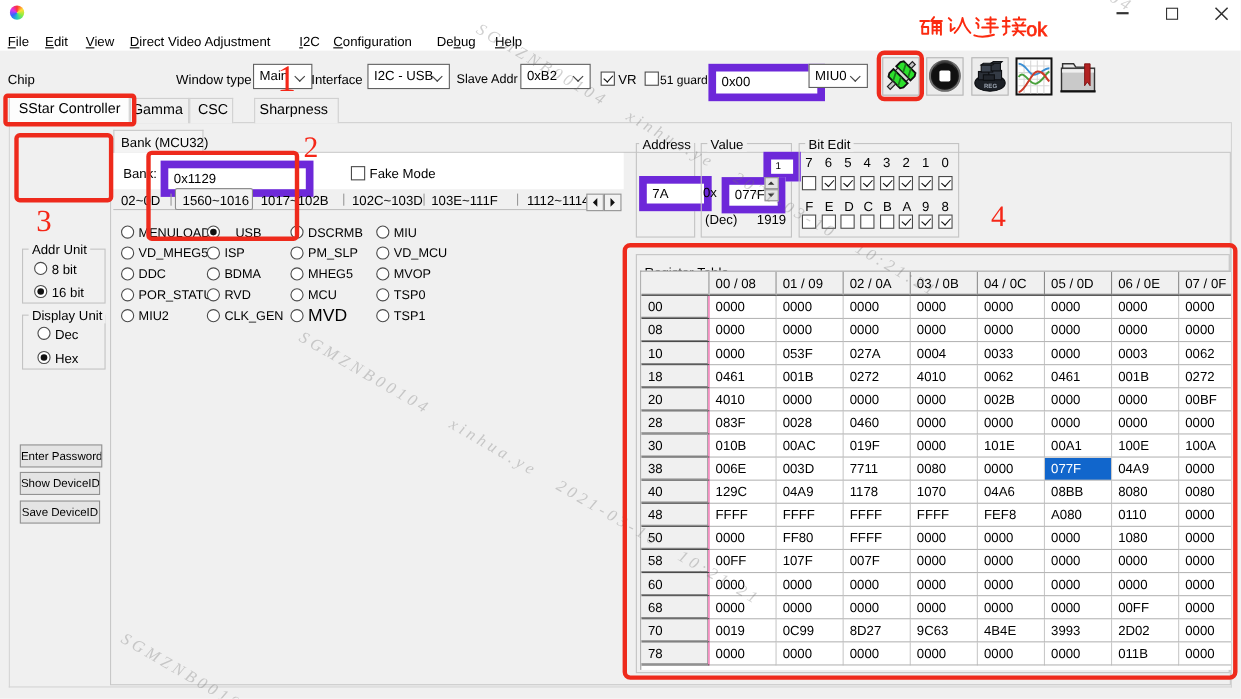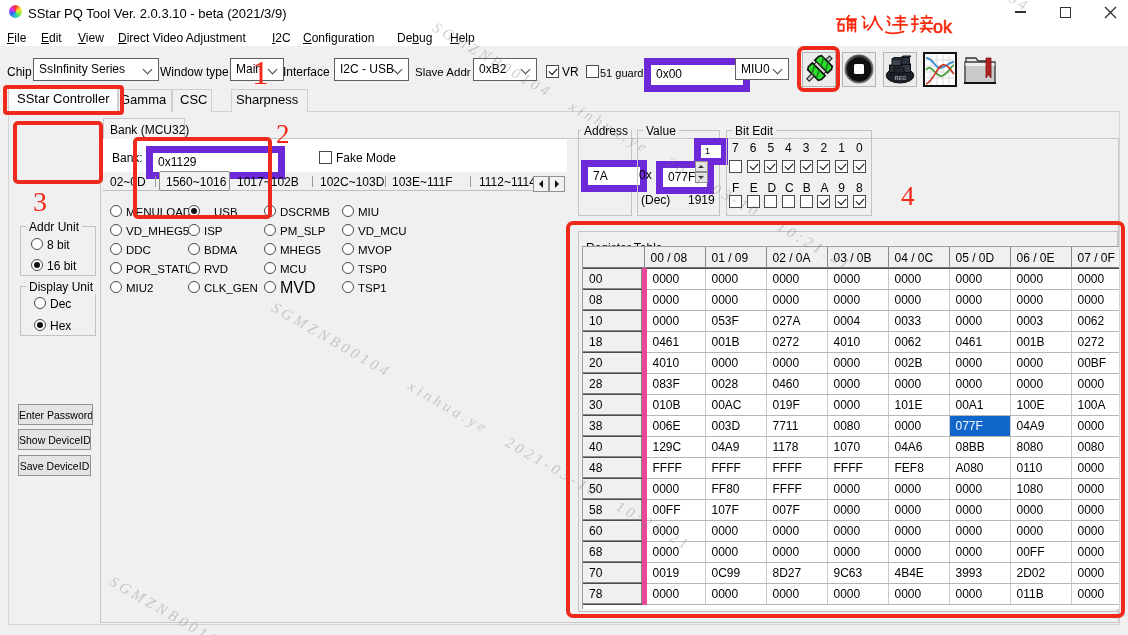--- a/index.html
+++ b/index.html
@@ -15,48 +15,46 @@
 .rd.sel:after{content:"";position:absolute;left:2px;top:2px;width:6px;height:6px;background:#111;border-radius:50%}
 .grp{position:absolute;border:1px solid #c3c3c3}
 .glab{position:absolute;background:#f0f0f0;padding:0 3px;white-space:nowrap}
 .btn{position:absolute;background:#e4e4e4;border:1px solid #929292;box-sizing:border-box;text-align:center;white-space:nowrap;overflow:hidden}
 .redbox{position:absolute;border:4px solid #ee2a1c;border-radius:5px;z-index:60}
 .rednum{position:absolute;color:#f52718;font-family:"Liberation Serif",serif;z-index:60;line-height:1}
 .wm{position:absolute;font-family:"Liberation Serif",serif;font-size:15px;letter-spacing:3.6px;color:rgba(118,118,118,0.34);transform:rotate(30deg);transform-origin:0 0;white-space:nowrap;z-index:50;font-style:italic}
 table.reg{border-collapse:collapse;table-layout:fixed;font-size:12px}
 table.reg td{height:20px;padding:0 0 0 6px;border-bottom:1px solid #b6b6b6;border-right:1px solid #c9c9c9;background:#fff;overflow:hidden;white-space:nowrap}
 table.reg tr.hd td{height:21px;background:#f0f0f0;border-right:1px solid #8a8a8a;border-bottom:1px solid #4a4a4a;box-shadow:inset 0 -1px 0 #777}
-table.reg td.rh{background:#f0f0f0;border-right:5px solid #ec4899;border-bottom:1px solid #4a4a4a;box-shadow:inset -1px -1px 0 #888}
+table.reg td.rh{background:#f0f0f0;border-right:1px solid #ec4899;border-bottom:1px solid #4a4a4a;box-shadow:inset -1px -1px 0 #888}
 table.reg td.sel{background:#1166cc;color:#fff}
 .mi u{text-decoration:underline}
 </style>
 </head>
 <body>
 <div id="win">
 
 <div class="abs" style="left:0;top:0;width:1128px;height:46px;background:#fff"></div>
 <div class="abs" style="left:9px;top:5px;width:13px;height:13px;border-radius:50%;background:conic-gradient(#f33,#fd3,#8e4,#2cb,#36f,#d3e,#f33)"></div>
-<div class="lbl" style="left:28px;top:7px;font-size:13px">SStar PQ Tool Ver. 2.0.3.10 - beta (2021/3/9)</div>
 <div class="abs" style="left:1015px;top:11px;width:11px;height:2px;background:#333"></div>
 <div class="abs" style="left:1060px;top:7px;width:9px;height:9px;border:1.4px solid #333"></div>
 <svg class="abs" style="left:1104px;top:6px" width="13" height="13">
       <path d="M1,1 L12,12 M12,1 L1,12" stroke="#333" stroke-width="1.4"></path>
     </svg>
 
 <div class="lbl mi" style="left:7px;top:31px"><u>F</u>ile</div>
 <div class="lbl mi" style="left:41px;top:31px"><u>E</u>dit</div>
 <div class="lbl mi" style="left:78px;top:31px"><u>V</u>iew</div>
 <div class="lbl mi" style="left:118px;top:31px"><u>D</u>irect Video Adjustment</div>
 <div class="lbl mi" style="left:272px;top:31px"><u>I</u>2C</div>
 <div class="lbl mi" style="left:303px;top:31px"><u>C</u>onfiguration</div>
 <div class="lbl mi" style="left:397px;top:31px">De<u>b</u>ug</div>
 <div class="lbl mi" style="left:450px;top:31px"><u>H</u>elp</div>
 
 <div class="lbl" style="left:7px;top:65px">Chip</div>
-<div class="cmb" style="left:33px;top:58px;width:119px;height:21px">SsInfinity Series</div>
 <div class="lbl" style="left:160px;top:65px">Window type</div>
 <div class="cmb" style="left:230px;top:58px;width:47px;height:21px">Main</div>
 <div class="lbl" style="left:283px;top:65px">Interface</div>
 <div class="cmb" style="left:334px;top:58px;width:68px;height:21px">I2C - USB</div>
 <div class="lbl" style="left:415px;top:65px;font-size:11.5px">Slave Addr</div>
 <div class="cmb" style="left:473px;top:58px;width:57px;height:21px">0xB2</div>
 <div class="cb ck" style="left:546px;top:65px"></div>
 <div class="lbl" style="left:562px;top:65px">VR</div>
 <div class="cb" style="left:586px;top:65px"></div>
 <div class="lbl" style="left:600px;top:66px;font-size:11px">51 guard</div>

